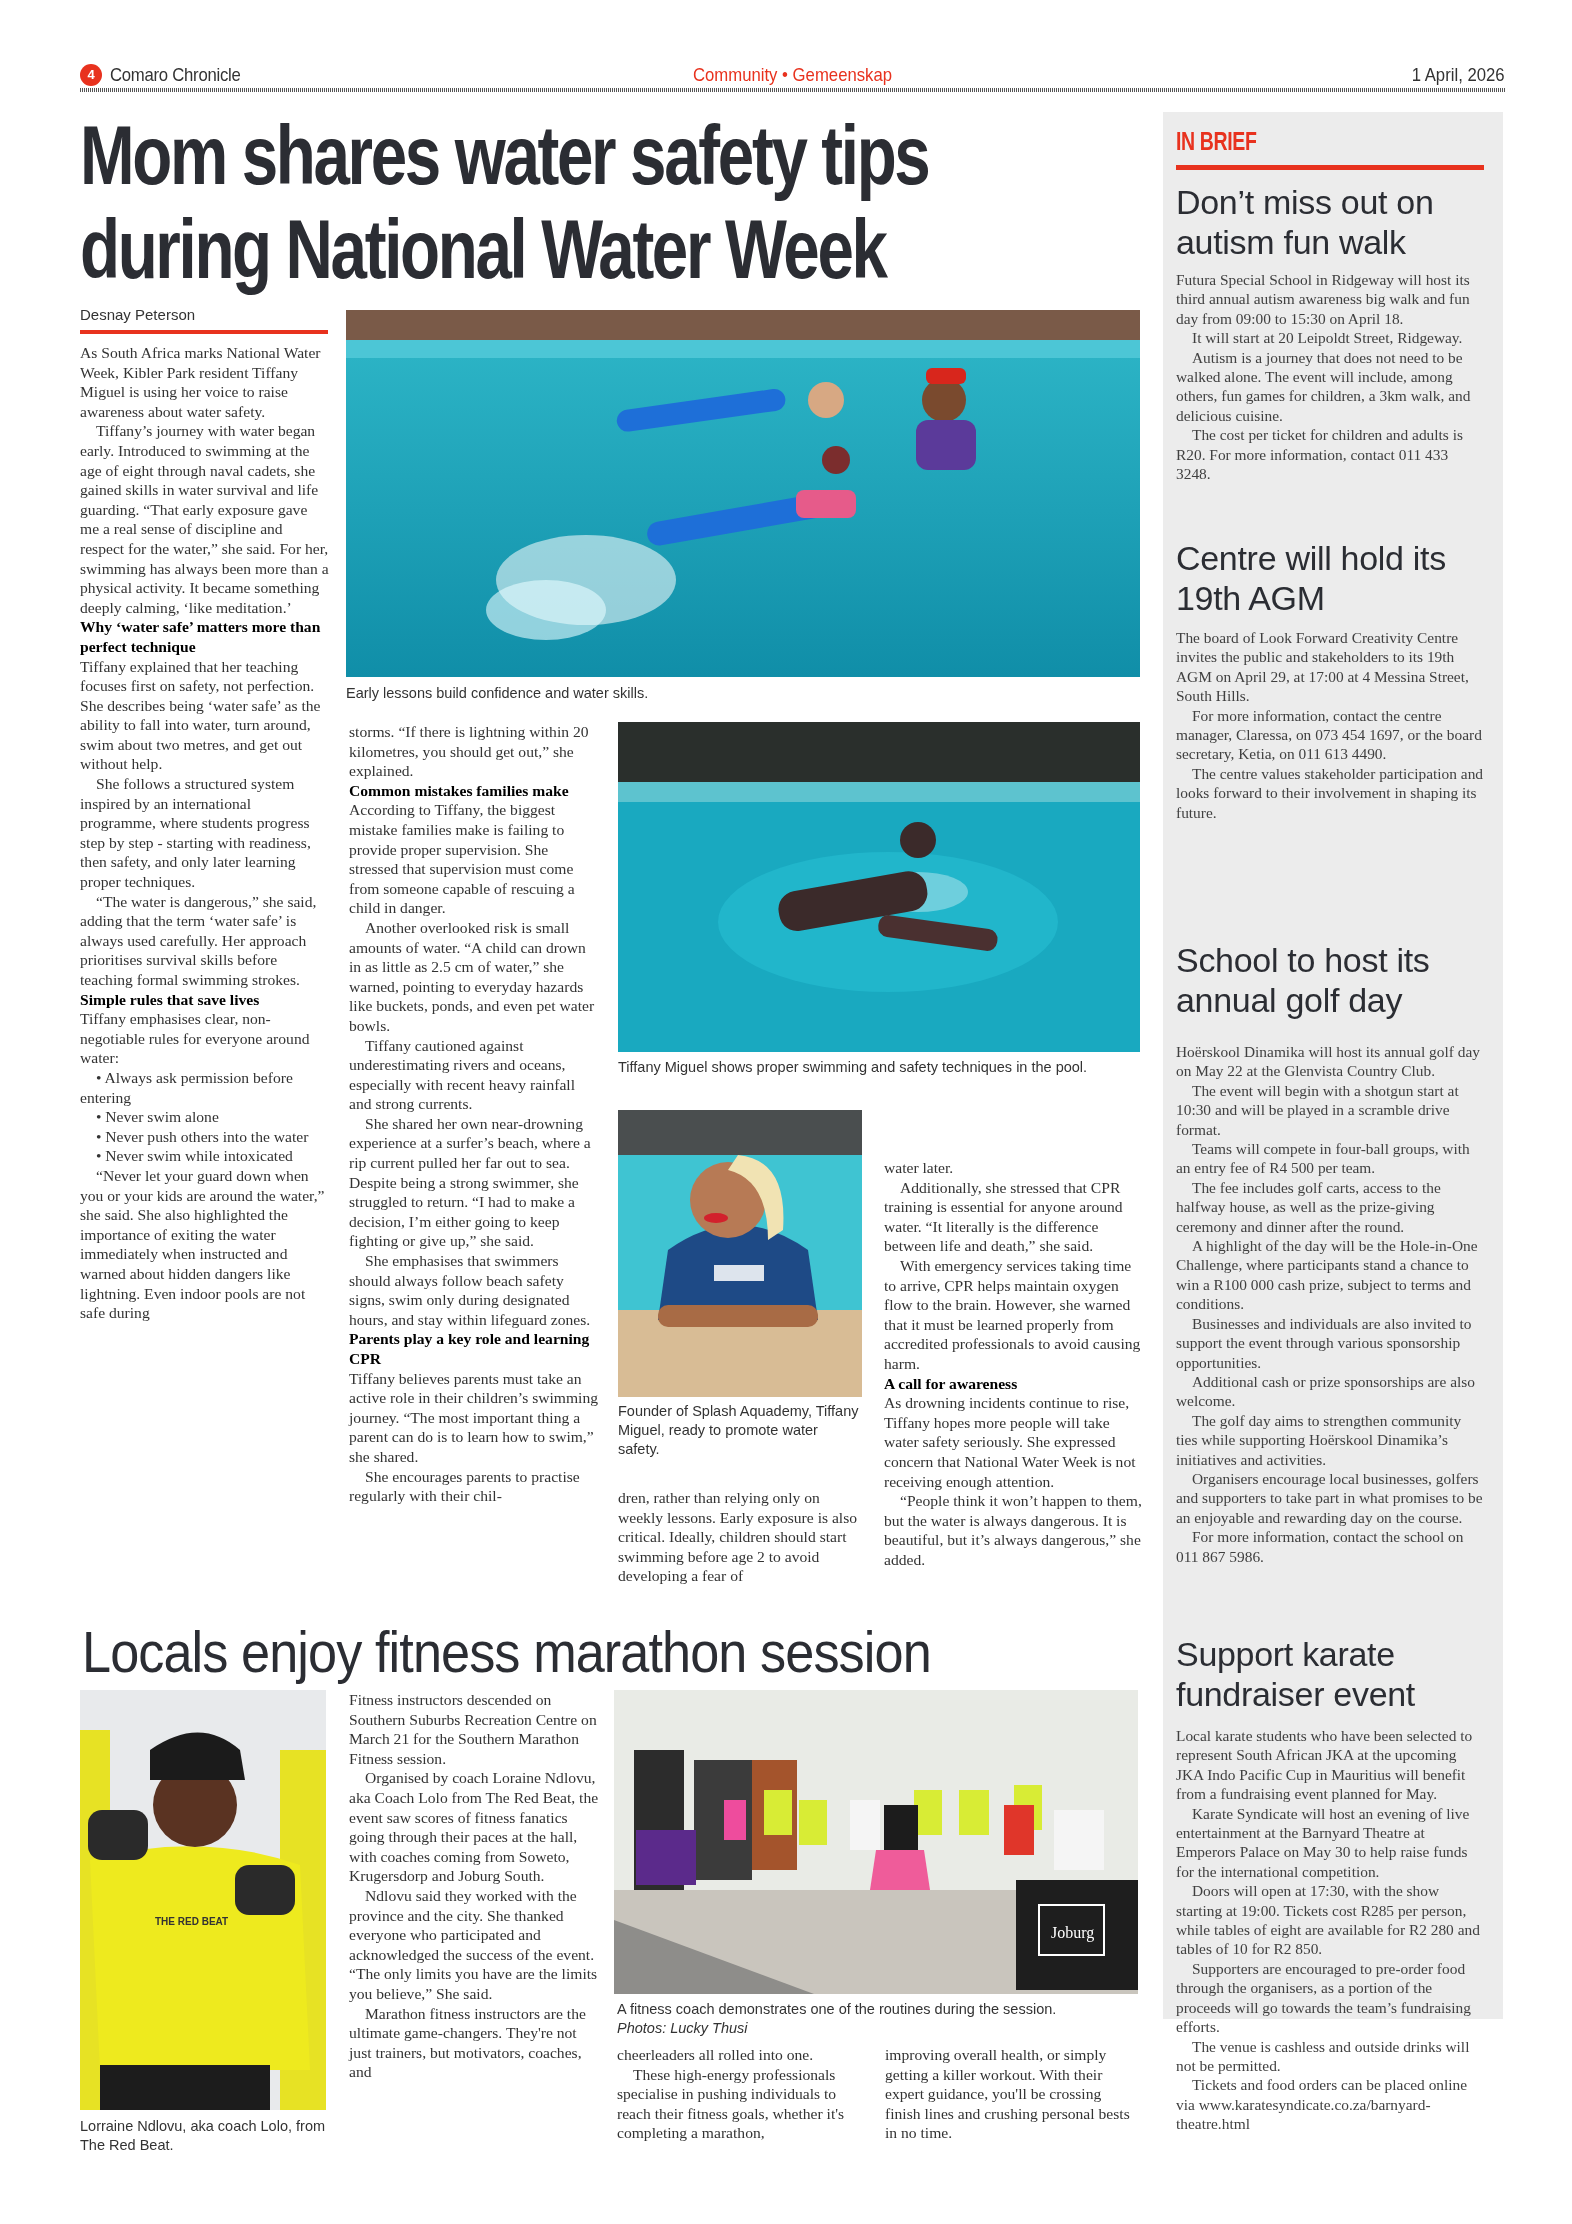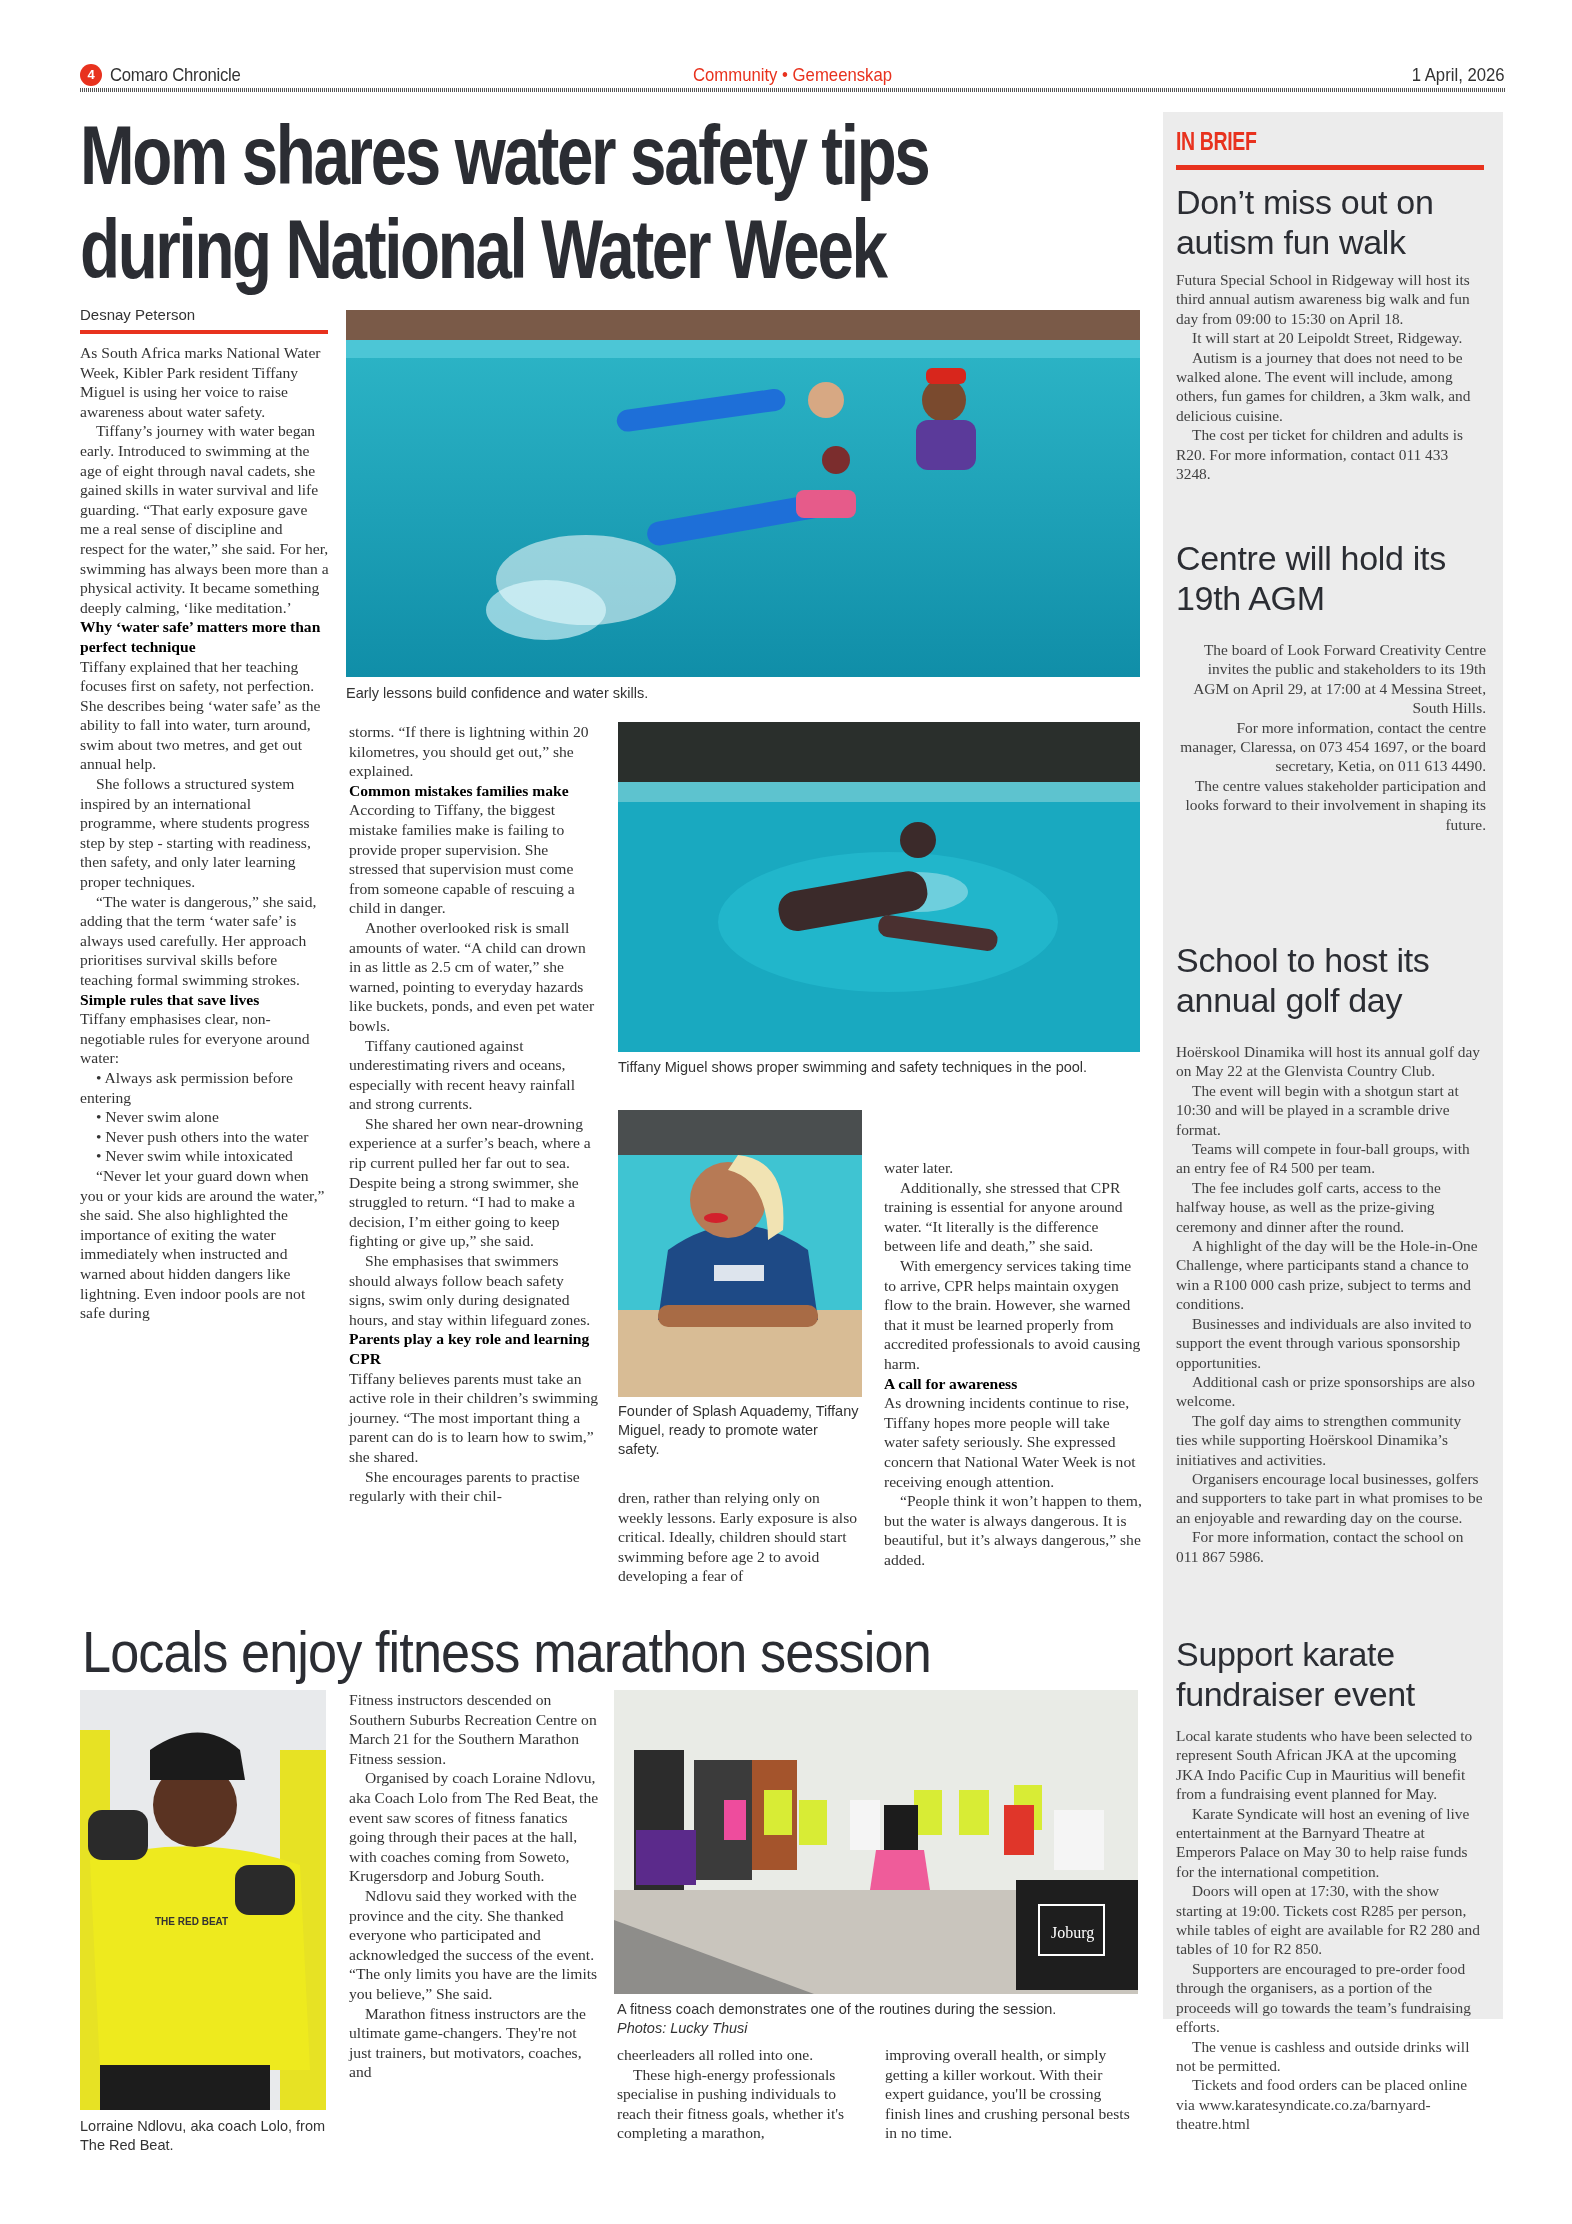--- a/index.html
+++ b/index.html
@@ -61,21 +61,21 @@
   <div>during National Water Week</div>
 </div>
 
 <div class="abs byline">Desnay Peterson</div>
 <div class="abs byline-rule"></div>
 
 <div class="abs col" id="main-col1" style="left:80px; top:343px; width:250px;">
     <p class="noindent">As South Africa marks National Water Week, Kibler Park resident Tiffany Miguel is using her voice to raise awareness about water safety.</p>
     <p>Tiffany’s journey with water began early. Introduced to swimming at the age of eight through naval cadets, she gained skills in water survival and life guarding. “That early exposure gave me a real sense of discipline and respect for the water,” she said. For her, swimming has always been more than a physical activity. It became something deeply calming, ‘like meditation.’</p>
     <h4>Why ‘water safe’ matters more than perfect technique</h4>
-    <p class="noindent">Tiffany explained that her teaching focuses first on safety, not perfection. She describes being ‘water safe’ as the ability to fall into water, turn around, swim about two metres, and get out annual help.</p>
+    <p class="noindent">Tiffany explained that her teaching focuses first on safety, not perfection. She describes being ‘water safe’ as the ability to fall into water, turn around, swim about two metres, and get out without help.</p>
     <p>She follows a structured system inspired by an international programme, where students progress step by step - starting with readiness, then safety, and only later learning proper techniques.</p>
     <p>“The water is dangerous,” she said, adding that the term ‘water safe’ is always used carefully. Her approach prioritises survival skills before teaching formal swimming strokes.</p>
     <h4>Simple rules that save lives</h4>
     <p class="noindent">Tiffany emphasises clear, non-negotiable rules for everyone around water:</p>
     <p>• Always ask permission before entering</p>
     <p>• Never swim alone</p>
     <p>• Never push others into the water</p>
     <p>• Never swim while intoxicated</p>
     <p>“Never let your guard down when you or your kids are around the water,” she said. She also highlighted the importance of exiting the water immediately when instructed and warned about hidden dangers like lightning. Even indoor pools are not safe during</p>
   </div>
@@ -231,21 +231,21 @@
 
   <div class="brief-head" style="top:70px;">Don’t miss out on autism fun walk</div>
   <div class="brief-body" id="brief0" style="top:158px;">
       <p class="noindent">Futura Special School in Ridgeway will host its third annual autism awareness big walk and fun day from 09:00 to 15:30 on April 18.</p>
       <p>It will start at 20 Leipoldt Street, Ridgeway.</p>
       <p>Autism is a journey that does not need to be walked alone. The event will include, among others, fun games for children, a 3km walk, and delicious cuisine.</p>
       <p>The cost per ticket for children and adults is R20. For more information, contact 011 433 3248.</p>
     </div>
 
   <div class="brief-head" style="top:426px;">Centre will hold its 19th AGM</div>
-  <div class="brief-body" id="brief1" style="top:528px;text-align:right;">
+  <div class="brief-body" id="brief1" style="top:516px;">
       <p class="noindent">The board of Look Forward Creativity Centre invites the public and stakeholders to its 19th AGM on April 29, at 17:00 at 4 Messina Street, South Hills.</p>
       <p>For more information, contact the centre manager, Claressa, on 073 454 1697, or the board secretary, Ketia, on 011 613 4490.</p>
       <p>The centre values stakeholder participation and looks forward to their involvement in shaping its future.</p>
     </div>
 
   <div class="brief-head" style="top:828px;">School to host its annual golf day</div>
   <div class="brief-body" id="brief2" style="top:930px;">
       <p class="noindent">Hoërskool Dinamika will host its annual golf day on May 22 at the Glenvista Country Club.</p>
       <p>The event will begin with a shotgun start at 10:30 and will be played in a scramble drive format.</p>
       <p>Teams will compete in four-ball groups, with an entry fee of R4 500 per team.</p>

